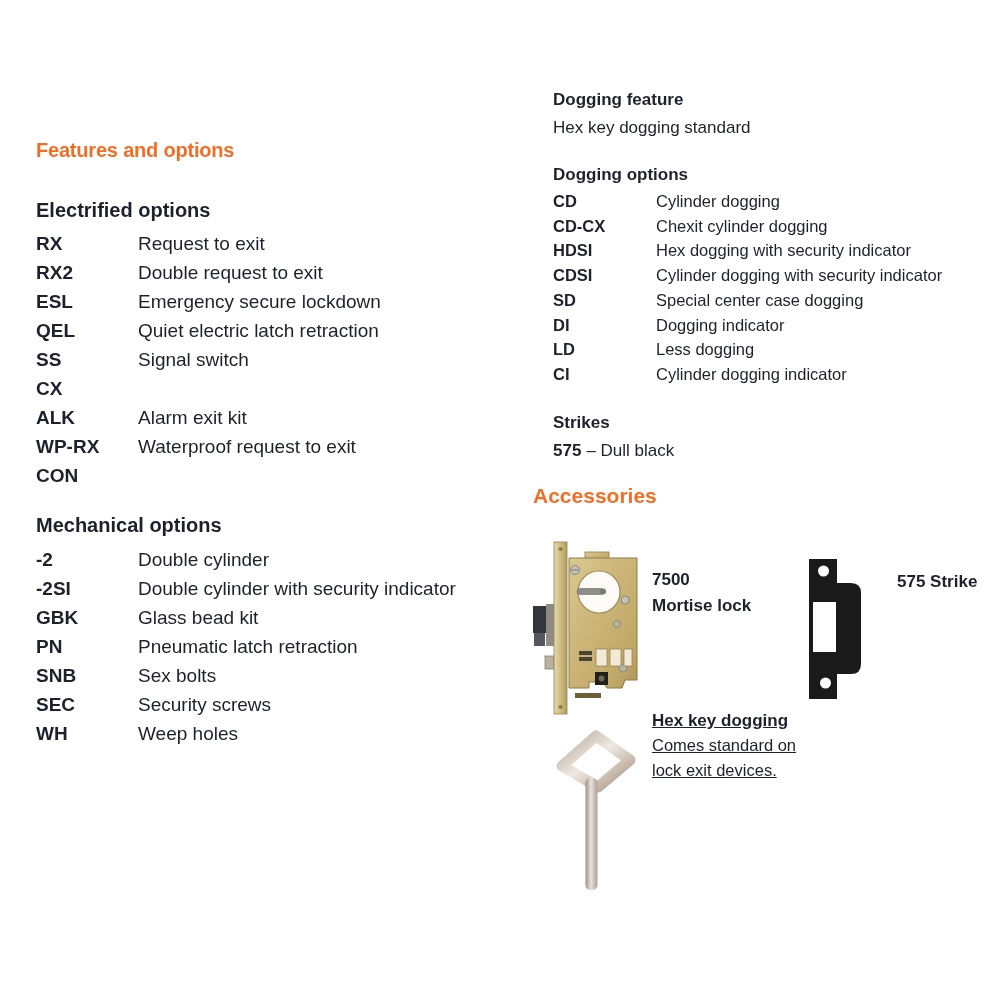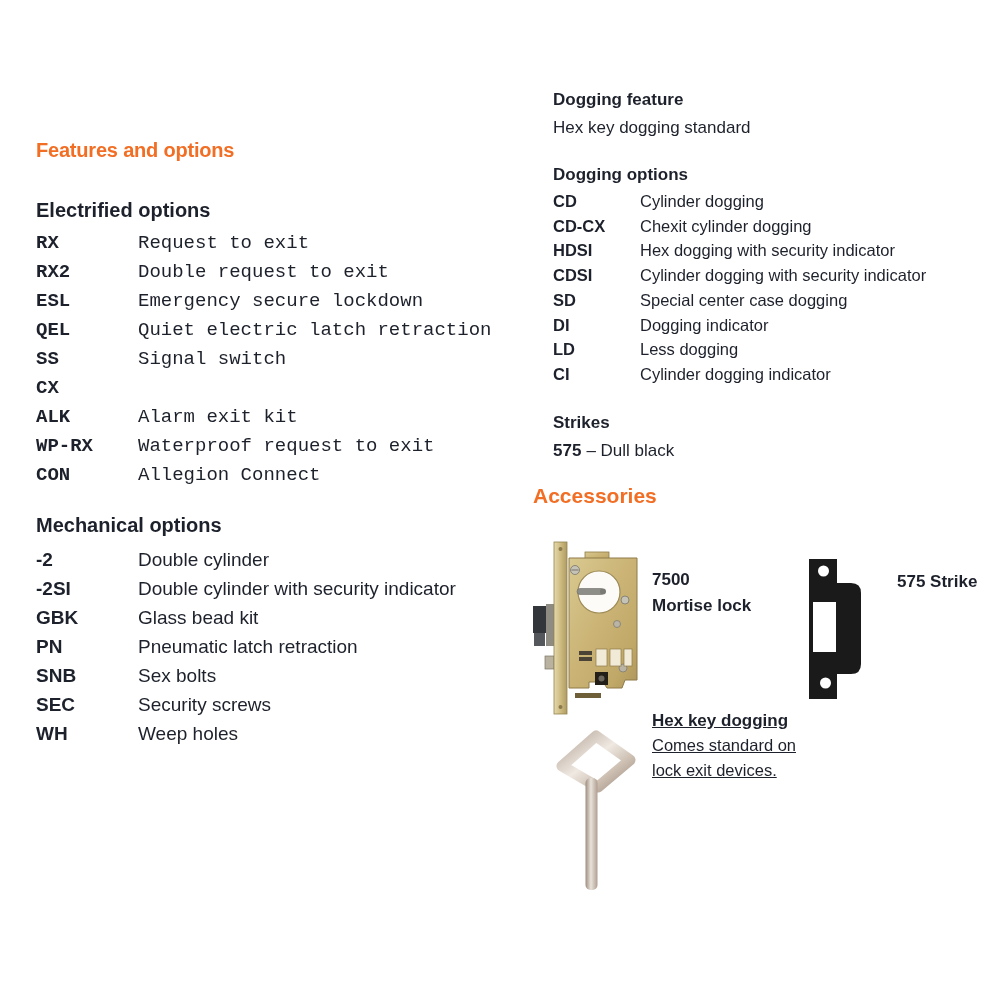--- a/index.html
+++ b/index.html
@@ -8,33 +8,33 @@
   .page { position:relative; width:1000px; height:1000px; background:#ffffff; overflow:hidden; }
 
   
   .main-heading { position:absolute; left:36px; top:139px; font-size:20px; font-weight:700; color:#F26E24; letter-spacing:-0.2px; }
   .accessories-heading { position:absolute; left:533px; top:484px; font-size:21px; font-weight:700; color:#F26E24; }
   .section-heading-lg { font-size:20px; font-weight:700; color:#1D212B; }
   .section-heading-sm { font-size:17px; font-weight:700; color:#1D212B; }
 
   
   .elec-heading { position:absolute; left:36px; top:199px; }
-  .elec-list { position:absolute; left:36px; top:229px;font-family:Liberation Mono, monospace; }
+  .elec-list { position:absolute; left:36px; top:229px; }
   .mech-heading { position:absolute; left:36px; top:514px; }
   .mech-list { position:absolute; left:36px; top:545px; }
   .row-lg { display:flex; line-height:29px; font-size:19px; }
   .row-lg .code { width:102px; font-weight:700; flex:none; }
   .row-lg .desc { white-space:nowrap; }
 
   
   .dog-feature-heading { position:absolute; left:553px; top:90px; }
   .dog-feature-body { position:absolute; left:553px; top:118px; font-size:17px; }
   .dog-options-heading { position:absolute; left:553px; top:165px; }
   .dog-list { position:absolute; left:553px; top:189px; }
-  .row-sm { display:flex; line-height:24.7px; font-size:16.5px; }
+  .row-sm { display:flex; line-height:24.7px; font-size:16.5px;gap:16px; }
   .row-sm .code { width:87px; font-weight:700; flex:none; }
   .row-sm .desc { white-space:nowrap; }
   .strikes-heading { position:absolute; left:553px; top:413px; }
   .strikes-line { position:absolute; left:553px; top:441px; font-size:17px; }
   .strikes-line .code { font-weight:700; margin-right:5px;margin-top:11px; }
 
   
   .mortise-lock-fig { position:absolute; left:533px; top:538px; width:110px; height:180px; }
   .mortise-label { position:absolute; left:652px; top:567px; font-size:17px; font-weight:700; line-height:26px; }
   .strike-fig { position:absolute; left:806px; top:557px; width:58px; height:145px; }
@@ -79,21 +79,20 @@
     <div class="row-lg">
         <span class="code">ALK</span>
         <span class="desc">Alarm exit kit</span>
       </div>
     <div class="row-lg">
         <span class="code">WP-RX</span>
         <span class="desc">Waterproof request to exit</span>
       </div>
     <div class="row-lg">
         <span class="code">CON</span>
-        <span class="desc">Allegion Connect</span>
       </div>
   </div>
 
   <div class="mech-heading section-heading-lg">Mechanical options</div>
   <div class="mech-list">
     <div class="row-lg">
         <span class="code">-2</span>
         <span class="desc">Double cylinder</span>
       </div>
     <div class="row-lg">

